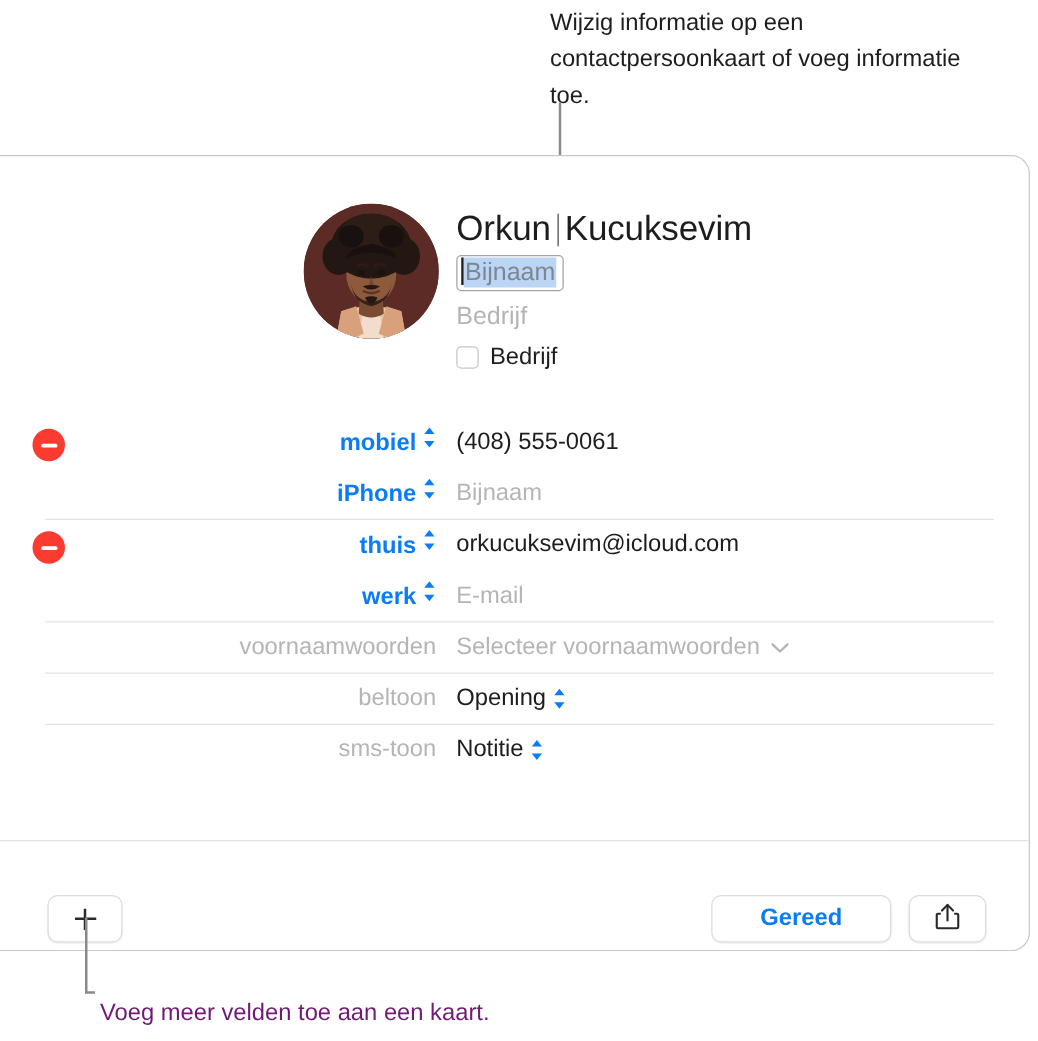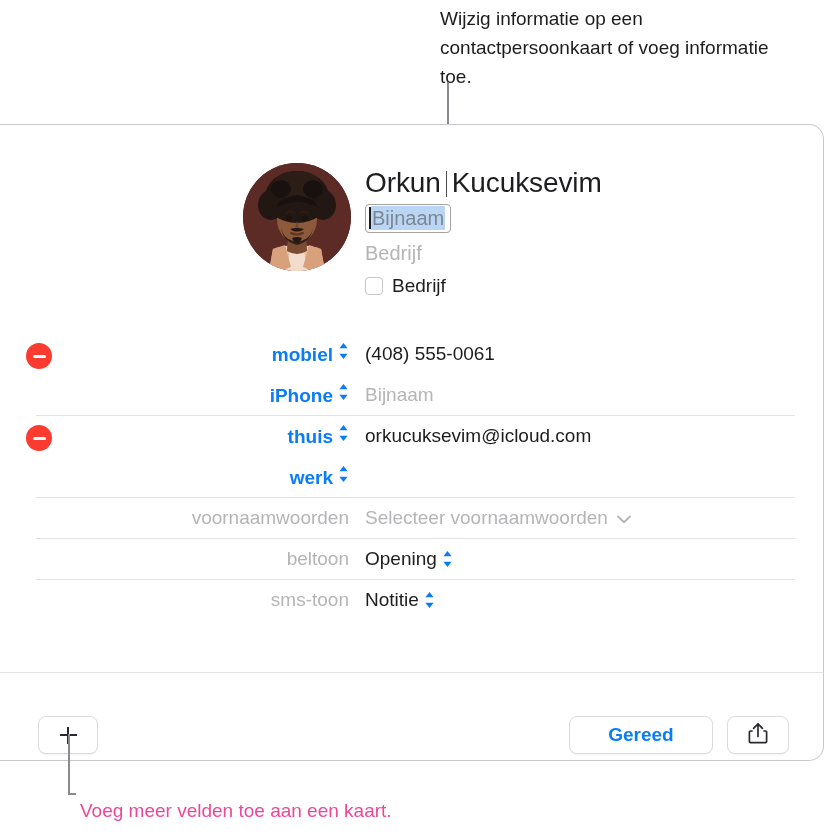--- a/index.html
+++ b/index.html
@@ -23,21 +23,21 @@
     line-height: 29px;
     color: #1d1d1f;
   }
 
   .callout-bottom {
     position: absolute;
     left: 80px;
     top: 798px;
     font-size: 19px;
     line-height: 26px;
-    color: #ec4899;
+    color: #701a75;
     white-space: nowrap;
   }
 
   .leader {
     position: absolute;
     background: #8a8a8e;
   }
   .leader-top   { left: 447px; top: 82px;  width: 2px;  height: 43px; }
   .leader-b-v   { left: 68px;  top: 734px; width: 2px;  height: 60px; }
   .leader-b-h   { left: 68px;  top: 793px; width: 8px;  height: 2px; }
@@ -393,20 +393,23 @@
         <div class="value-cell">
              <span>orkucuksevim@icloud.com</span>
         </div>
       </div>
       <div class="row">
         <div class="label-cell">
              <span class="lbl-text">werk</span><span class="stepper"><svg width="11" height="18" viewBox="0 0 11 18" xmlns="http://www.w3.org/2000/svg">
   <path d="M5.5 1 L9.6 6.2 H1.4 Z" fill="#0a7cf8"></path>
   <path d="M5.5 17 L1.4 11.8 H9.6 Z" fill="#0a7cf8"></path>
 </svg></span></div>
+        <div class="value-cell placeholder">
+             <span>E-mail</span>
+        </div>
       </div>
       <div class="row divider">
         <div class="label-cell muted">
              <span class="lbl-text">voornaamwoorden</span></div>
         <div class="value-cell placeholder">
              <span>Selecteer voornaamwoorden</span>
           <span class="chev-down"><svg width="14" height="9" viewBox="0 0 14 9" xmlns="http://www.w3.org/2000/svg">
   <path d="M1 1.5 L7 7.2 L13 1.5" stroke="#b5b5b8" stroke-width="1.9" fill="none" stroke-linecap="round" stroke-linejoin="round"></path>
 </svg></span>
         </div>

